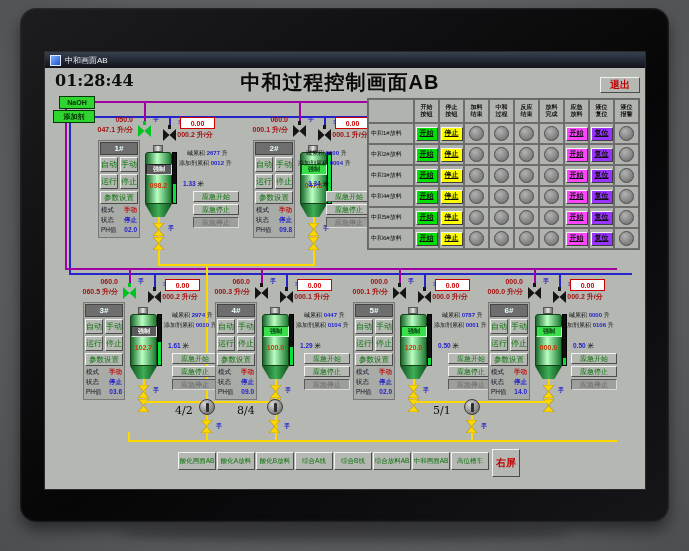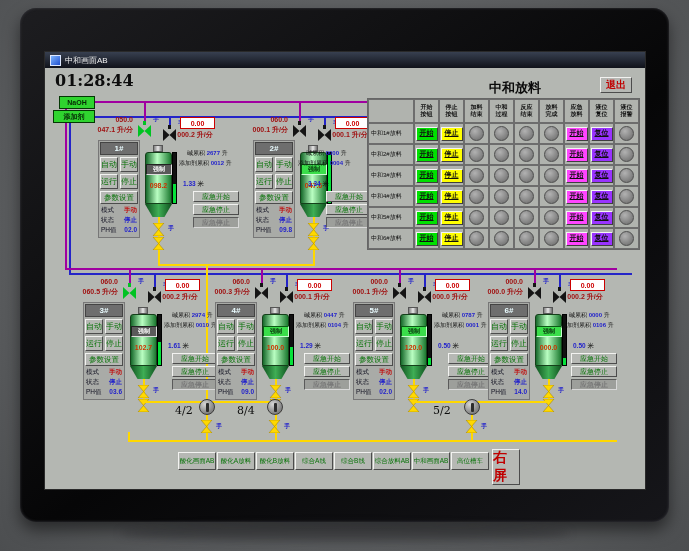--- a/index.html
+++ b/index.html
@@ -66,35 +66,35 @@
   .tcell{box-sizing:border-box;border:1px solid #6d6d6d;display:flex;align-items:center;justify-content:center;
          flex-direction:column;line-height:1.15}
   .thead{font-size:6px;font-weight:bold;color:#101010}
   .tlabel{font-size:6px;color:#101010;justify-content:flex-start;flex-direction:row;padding-left:2px}
   .lamp{width:13px;height:13px;border-radius:50%;border:1px solid #4e4e4e;
         background:radial-gradient(circle at 38% 32%,#b2b2b2,#7d7d7d 70%,#676767)}
   .sbtn{width:20px;height:12px;font-size:7px;font-weight:bold;color:#101010;border:1px solid;
         border-color:#f4f4f4 #3e3e3e #3e3e3e #f4f4f4;display:flex;align-items:center;justify-content:center;
         text-decoration:underline}
   .navbtn{position:absolute;width:38px;height:18px;font-size:6.5px}
-  .exitbtn{position:absolute;width:32px;height:16px;font-size:10px;color:#c00000;font-weight:bold}
-  .rsbtn{position:absolute;width:28px;height:36px;font-size:14px;color:#c00000;font-weight:bold}
+  .exitbtn{position:absolute;width:40px;height:16px;font-size:10px;color:#c00000;font-weight:bold}
+  .rsbtn{position:absolute;width:28px;height:28px;font-size:10px;color:#c00000;font-weight:bold}
 </style>
 </head>
 <body>
 
 <div id="bezel"></div>
 <div id="shadow"></div>
 <div id="screen" style="left:45px;top:52px">
   <div id="titlebar">
     <span class="wicon"></span>
     <span class="wtitle">中和画面AB</span>
   </div>
   <div class="abs clock" style="left:10px;top:19px">01:28:44</div>
-  <div class="abs stitle" style="left:400px;top:27px;width:140px">中和放料</div>
+  <div class="abs ptitle" style="left:165px;top:17px;width:260px">中和过程控制画面AB</div>
   <div class="btn3d exitbtn" style="left:555px;top:25px">退出</div>
   <div id="pipes">
       <div class="pipe" style="position: absolute; left: 48px; top: 49px; width: 527px; height: 2px; background: rgb(160, 0, 160);"></div>
       <div class="pipe" style="position: absolute; left: 48px; top: 64px; width: 540px; height: 2px; background: rgb(36, 36, 200);"></div>
       <div class="pipe" style="position: absolute; left: 20px; top: 49px; width: 2px; height: 169px; background: rgb(160, 0, 160);"></div>
       <div class="pipe" style="position: absolute; left: 24px; top: 64px; width: 2px; height: 159px; background: rgb(36, 36, 200);"></div>
       <div class="pipe" style="position: absolute; left: 20px; top: 216px; width: 552px; height: 2px; background: rgb(160, 0, 160);"></div>
       <div class="pipe" style="position: absolute; left: 24px; top: 221px; width: 563px; height: 2px; background: rgb(36, 36, 200);"></div>
       <div class="pipe" style="position: absolute; left: 99px; top: 49px; width: 2px; height: 24px; background: rgb(160, 0, 160);"></div>
       <div class="pipe" style="position: absolute; left: 124px; top: 64px; width: 2px; height: 13px; background: rgb(36, 36, 200);"></div>
@@ -540,21 +540,21 @@
       <div class="hand" style="position: absolute; left: 171px; top: 370px;">手</div>
       <div class="plabel" style="position: absolute; left: 192px; top: 352px;">8/4</div>
       <div class="pump" style="position: absolute; left: 222px; top: 347px;">
         <i></i>
       </div>
       <div style="position: absolute; left: 223px; top: 368px; width: 13px; height: 13px;"><svg width="13" height="13" viewBox="0 0 13 13">
           <path d="M1 0 L12 0 L6.5 6.5 Z" fill="#ffd800" stroke="#9a7d00" stroke-width=".5"></path>
           <path d="M1 13 L12 13 L6.5 6.5 Z" fill="#ffd800" stroke="#9a7d00" stroke-width=".5"></path>
         </svg></div>
       <div class="hand" style="position: absolute; left: 239px; top: 370px;">手</div>
-      <div class="plabel" style="position: absolute; left: 388px; top: 352px;">5/2</div>
+      <div class="plabel" style="position: absolute; left: 388px; top: 352px;">5/1</div>
       <div class="pump" style="position: absolute; left: 419px; top: 347px;">
         <i></i>
       </div>
       <div style="position: absolute; left: 420px; top: 368px; width: 13px; height: 13px;"><svg width="13" height="13" viewBox="0 0 13 13">
           <path d="M1 0 L12 0 L6.5 6.5 Z" fill="#ffd800" stroke="#9a7d00" stroke-width=".5"></path>
           <path d="M1 13 L12 13 L6.5 6.5 Z" fill="#ffd800" stroke="#9a7d00" stroke-width=".5"></path>
         </svg></div>
       <div class="hand" style="position: absolute; left: 436px; top: 370px;">手</div>
     </div>
   <div id="tablemount">

